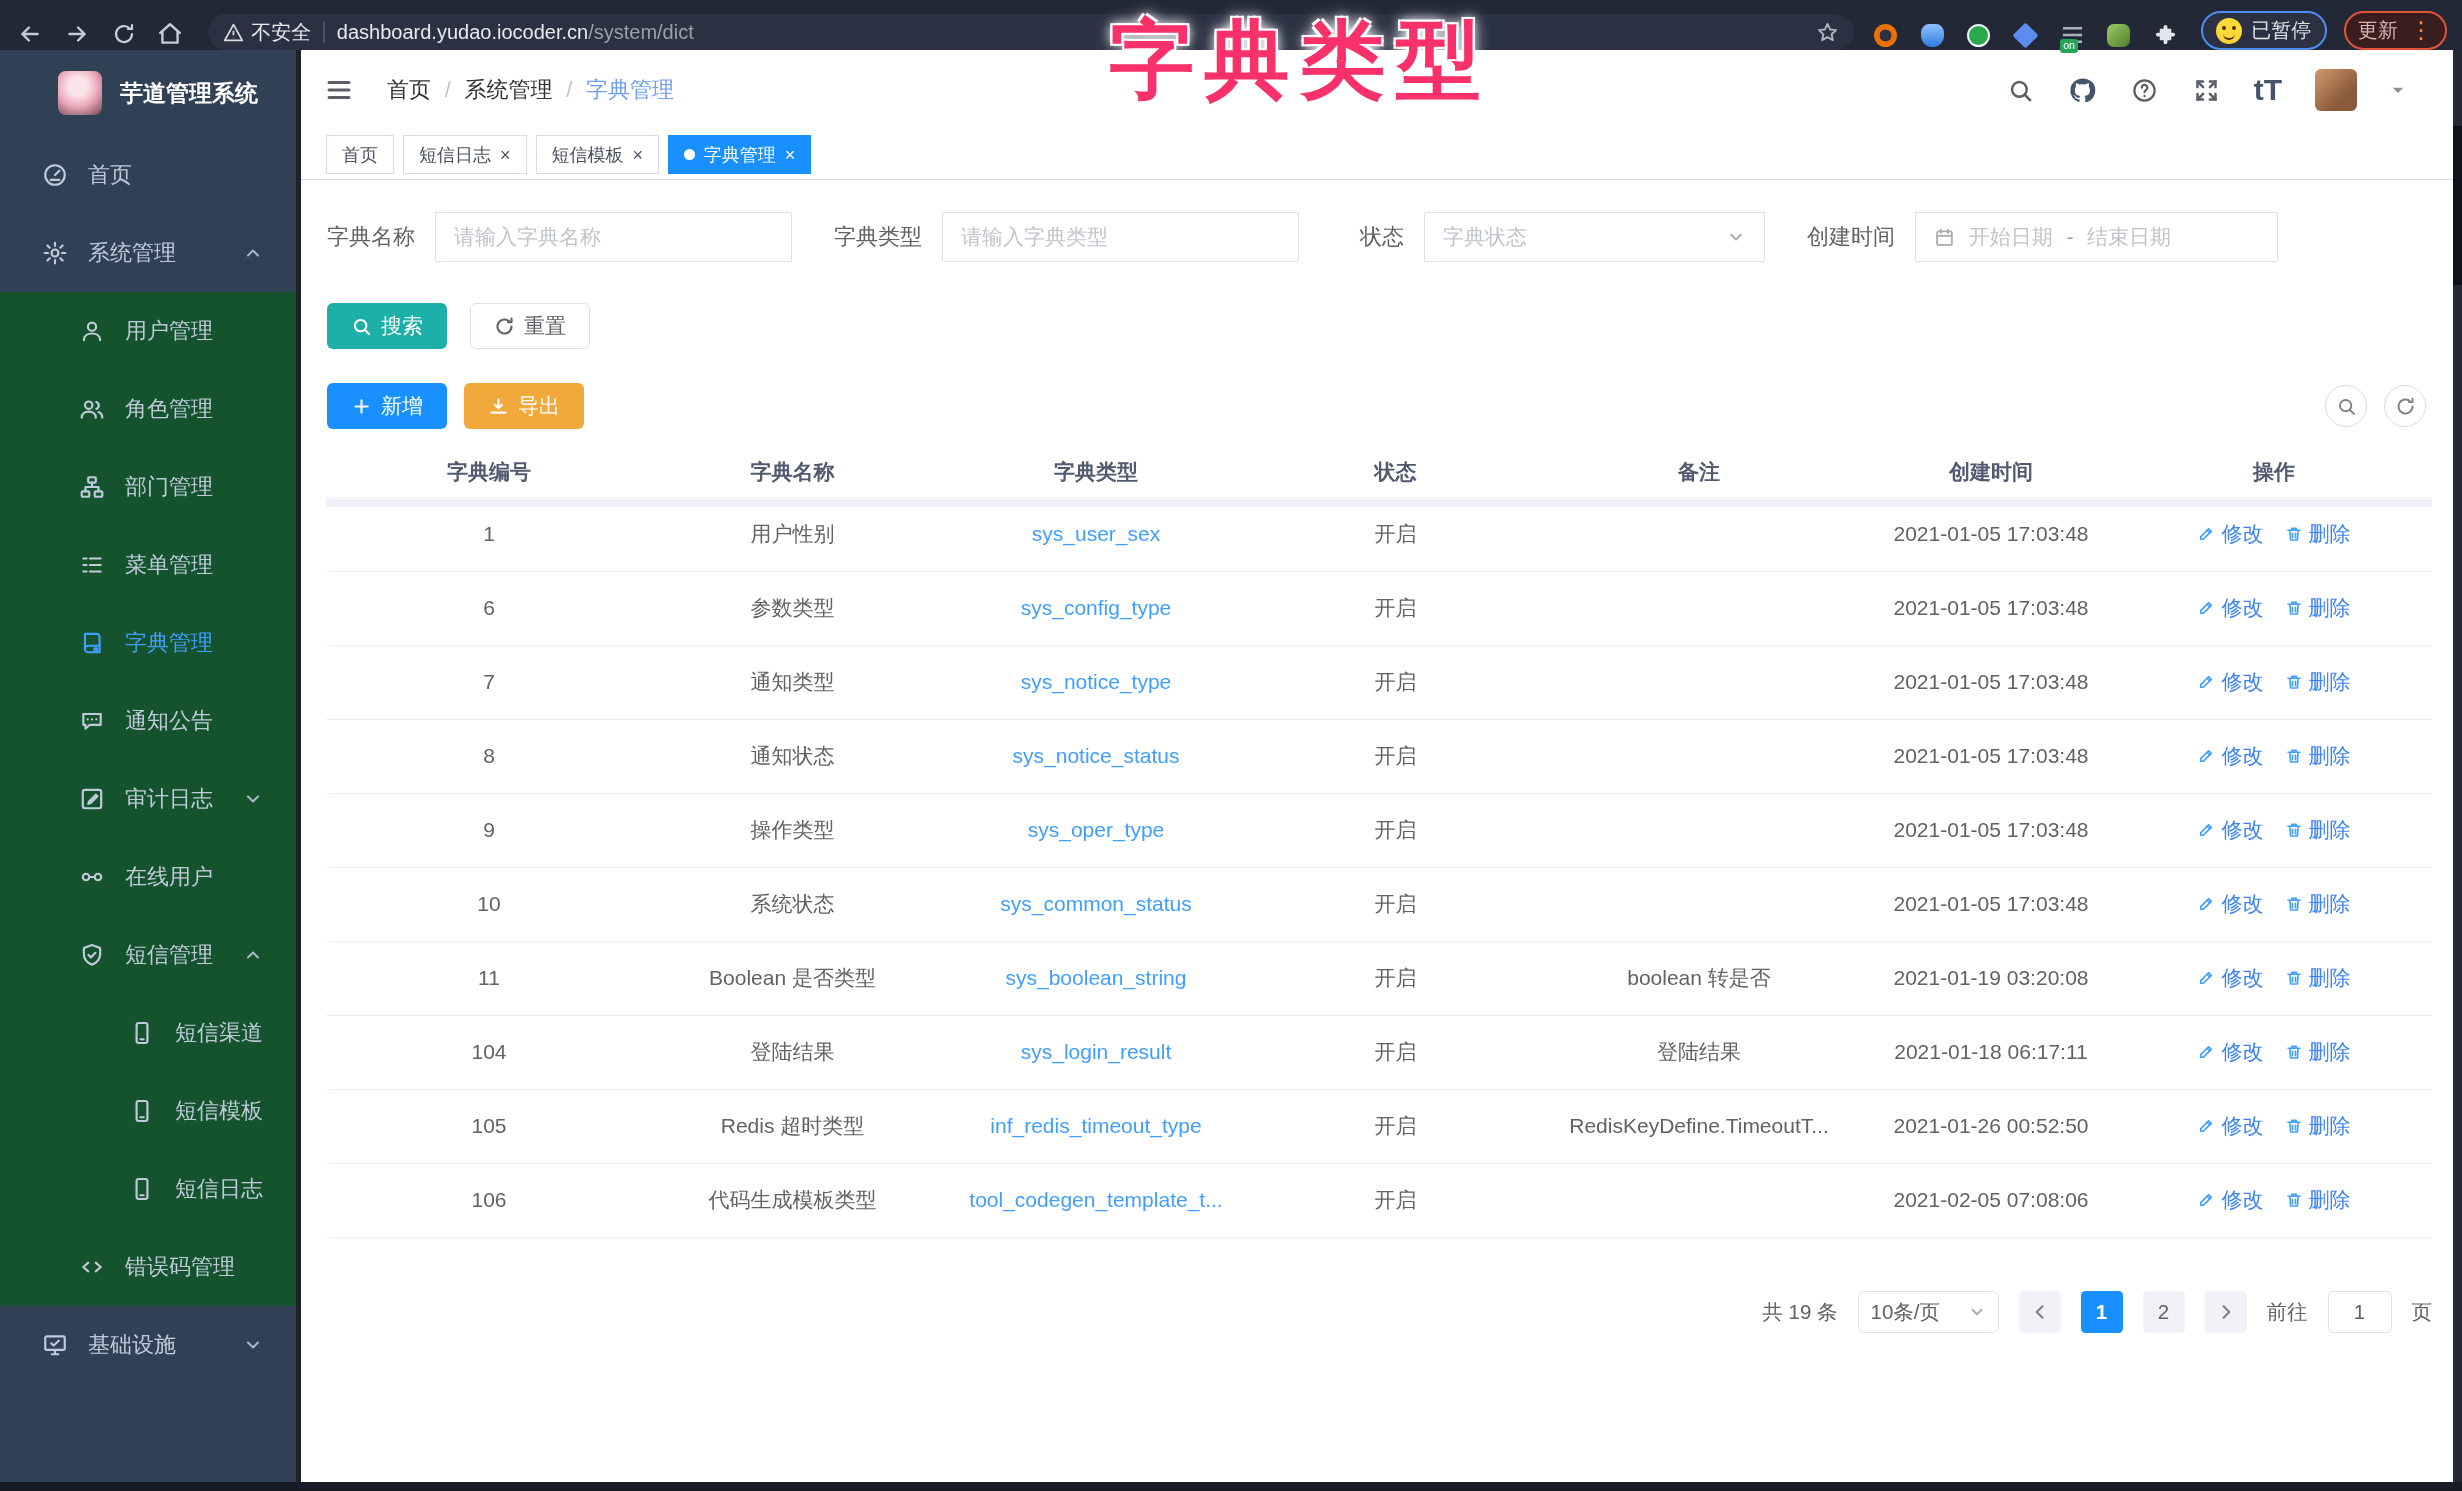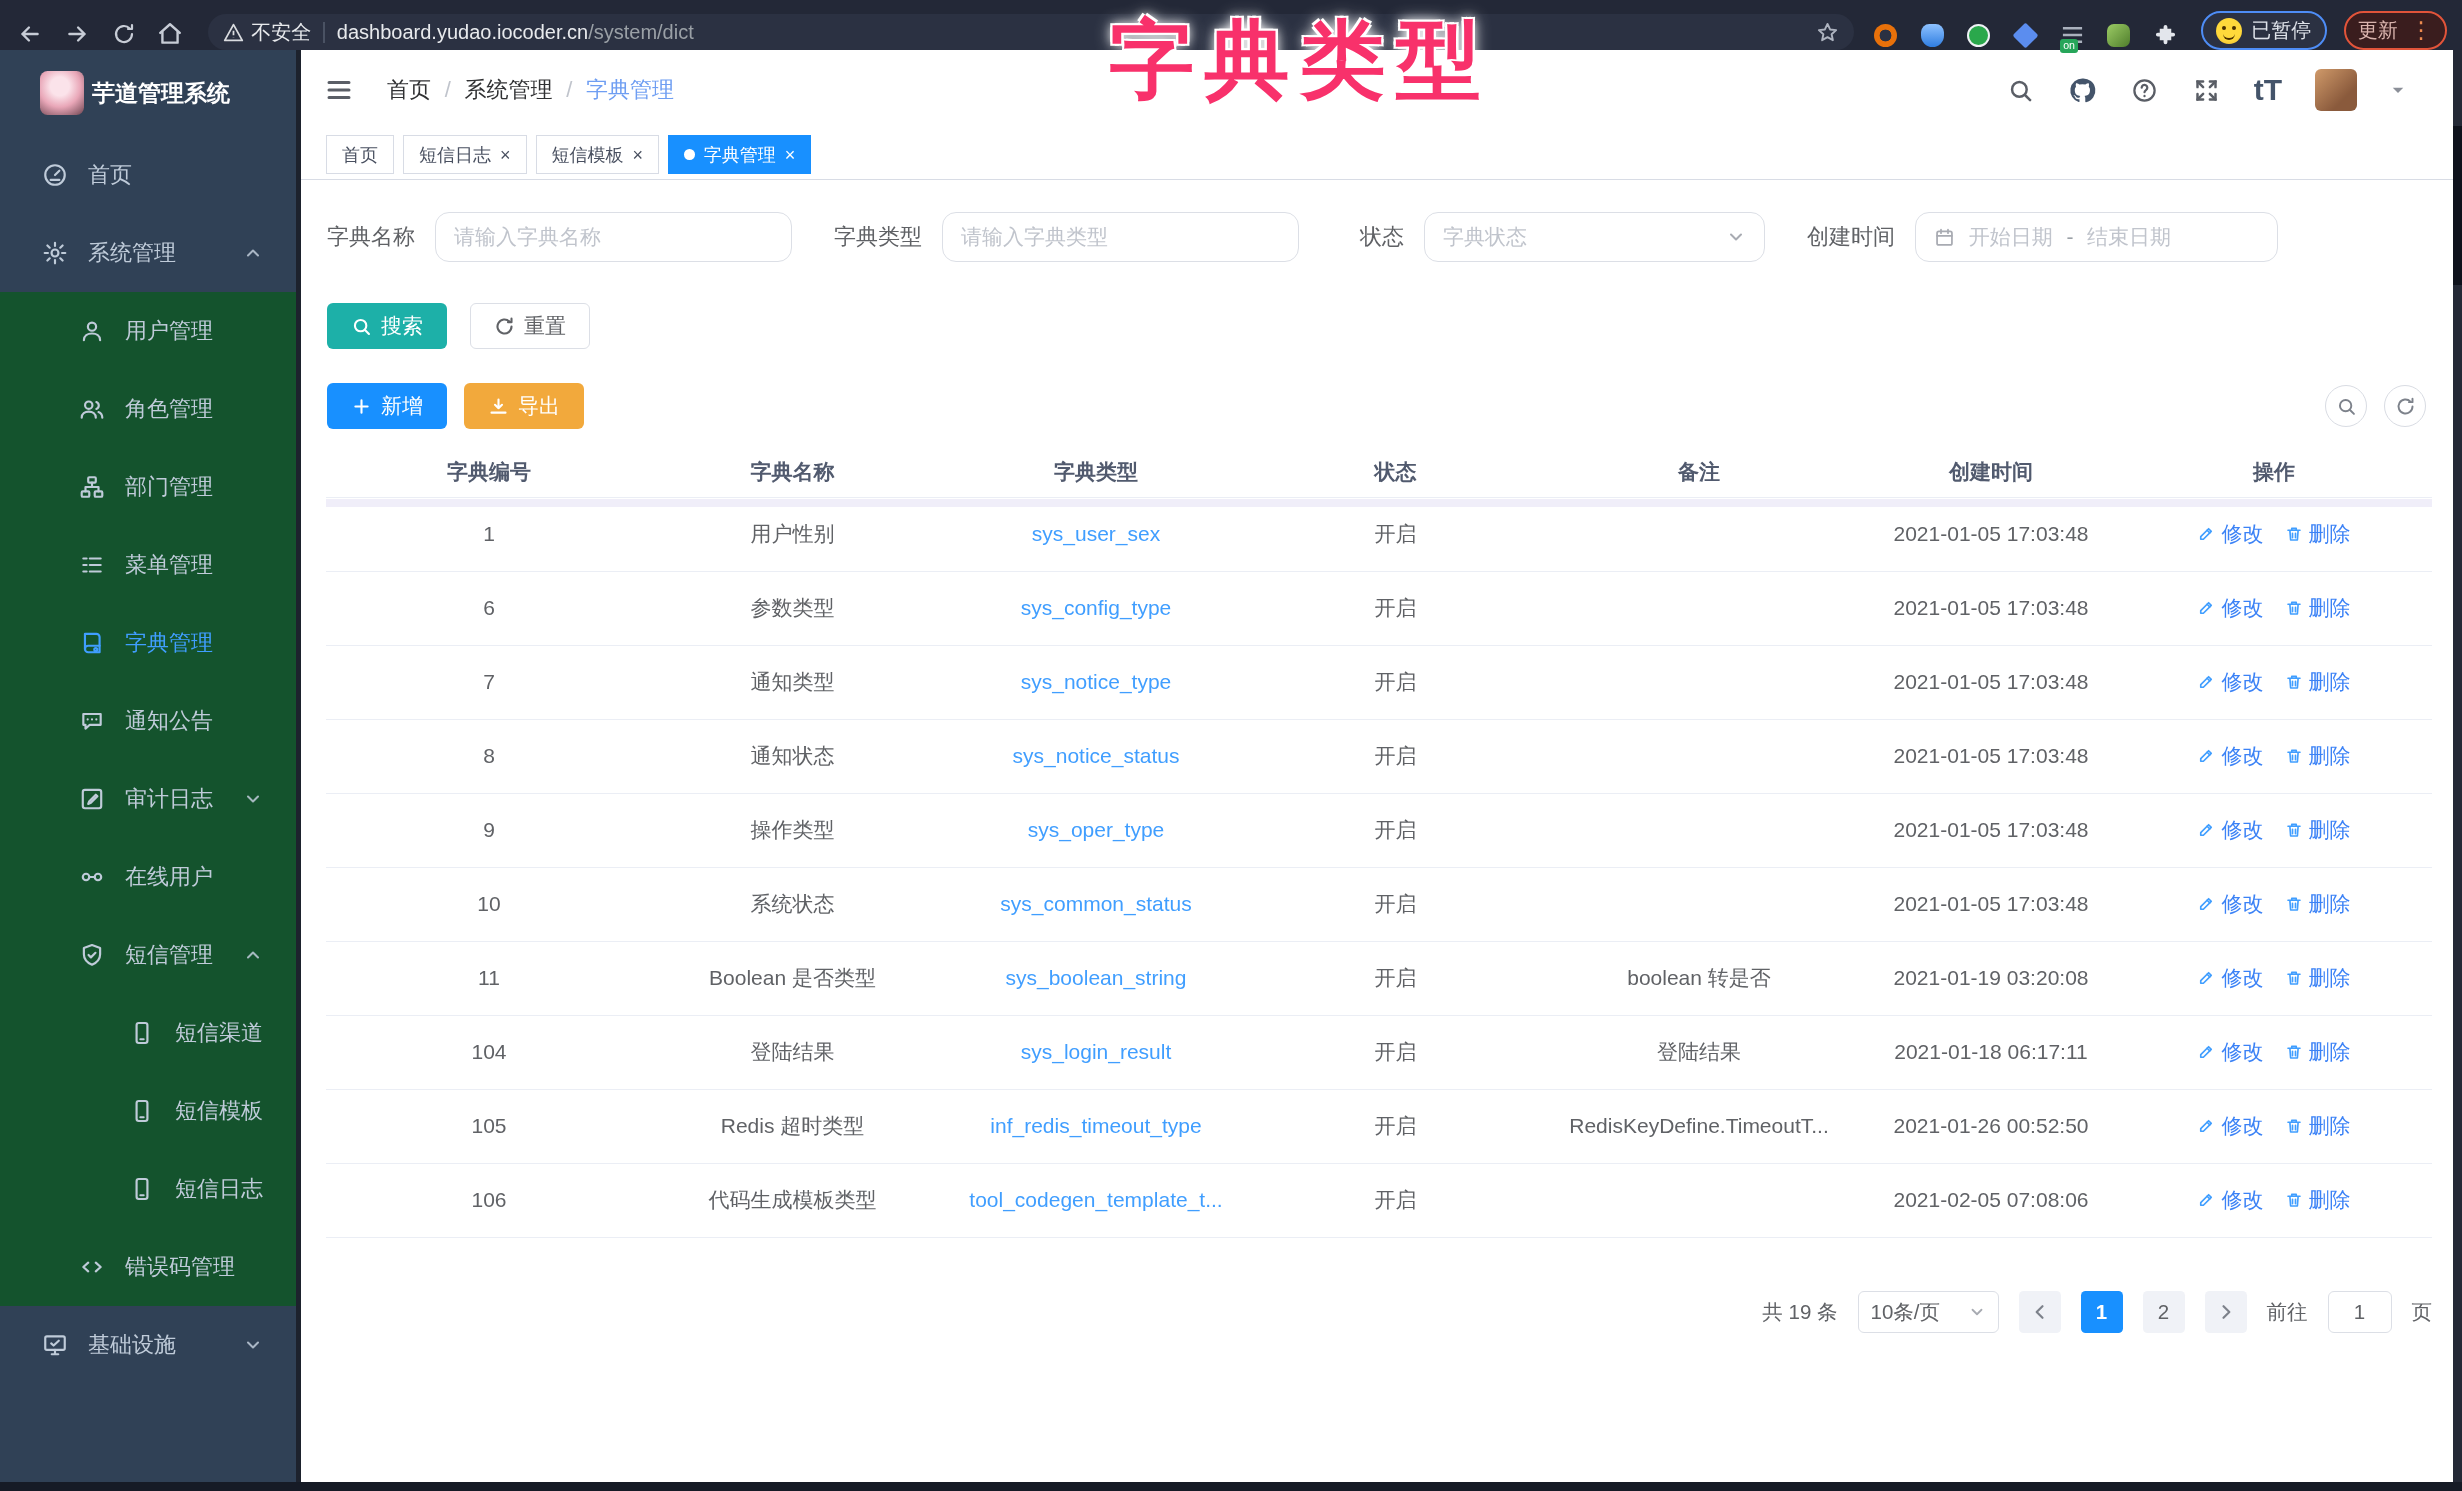--- a/index.html
+++ b/index.html
@@ -21,21 +21,21 @@
 .face{width:26px;height:26px;border-radius:50%;background:radial-gradient(circle at 50% 40%,#ffd93b 60%,#e8b62a);position:relative}
 .face:before{content:"";position:absolute;left:6px;top:8.3px;width:3.8px;height:3.8px;border-radius:50%;background:#4a3000;box-shadow:10px 0 0 #4a3000}
 .face:after{content:"";position:absolute;left:6.8px;top:14.4px;width:12px;height:6px;border-bottom:2.3px solid #4a3000;border-radius:0 0 9px 9px}
 .update-pill{margin-left:16.7px;height:39px;border:2.3px solid #e2543a;border-radius:20px;background:#3a1d1e;display:flex;align-items:center;gap:12px;padding:0 12px;color:#d9b3ad;font-size:20px}
 .vdots{color:#ef8b4f;font-size:23px;letter-spacing:0;line-height:1}
 
 .overlay-title{position:absolute;left:1109px;top:3px;z-index:99;font-size:85px;font-weight:bold;letter-spacing:10.6px;color:#f8316b;
  text-shadow:2.3px 2.3px 0 #fff,-2.3px -2.3px 0 #fff,2.3px -2.3px 0 #fff,-2.3px 2.3px 0 #fff,0 0 10.6px #fff,0 0 16.7px rgba(255,255,255,.9)}
 
 .sidebar{position:absolute;left:0;top:50px;width:296px;height:1432px;background:#304156;z-index:5}
-.logo-row{height:86px;display:flex;align-items:center;gap:8px;padding-left:40px}
+.logo-row{height:86px;display:flex;align-items:center;gap:18px;padding-left:58px}
 .logo-img{width:44px;height:44px;border-radius:7.6px;background:radial-gradient(circle at 45% 35%,#fbe3ea 25%,#e9a7b8 55%,#6d4450)}
 .logo-title{color:#fff;font-size:23px;font-weight:bold}
 .side-item{height:78px;display:flex;align-items:center;gap:20px;padding-left:42px;color:#bfcbd9;font-size:22px;cursor:pointer}
 .side-item .sic{width:26px;height:26px;flex:none;stroke:currentColor;fill:none;stroke-width:2;stroke-linecap:round;stroke-linejoin:round}
 .lvl2{padding-left:79px}
 .lvl3{padding-left:129px}
 .submenu{background:#14532d}
 .side-item.active{color:#409eff}
 .arrow{margin-left:auto;margin-right:33px;width:20px;height:20px;stroke:#bfcbd9;fill:none;stroke-width:2.4;stroke-linecap:round;stroke-linejoin:round;opacity:.85}
 
@@ -57,21 +57,21 @@
 
 .tabsbar{position:absolute;left:0;top:80px;width:100%;height:50px;background:#fff;border-bottom:1.5px solid #d8dce5;display:flex;align-items:center;padding-left:26px}
 .tab{height:39px;padding:0 15px;border:1.5px solid #d8dce5;background:#fff;color:#495060;font-size:18px;display:inline-flex;align-items:center;gap:9px;margin-right:9px;cursor:pointer}
 .tab .dot{width:10.6px;height:10.6px;border-radius:50%;background:#fff;display:none}
 .tab.active{background:#1890ff;border-color:#1890ff;color:#fff}
 .tab.active .dot{display:block}
 .tab .x{font-size:18px;line-height:1}
 
 .filters{position:absolute;left:27px;top:162px;width:2109px;height:50px;display:flex;align-items:center;font-size:22px;color:#606266}
 .flabel{margin-right:20px;white-space:nowrap}
-.finput{border:1.5px solid #dcdfe6;border-radius:14px;height:50px;background:#fff;display:flex;align-items:center;padding:0 18px;color:#c0c4cc;font-size:21px}
+.finput{border:1.5px solid #dcdfe6;border-radius:2px;height:50px;background:#fff;display:flex;align-items:center;padding:0 18px;color:#c0c4cc;font-size:21px}
 .w470{width:357px}
 .sel{width:341px;justify-content:space-between}
 .dates{width:363px;gap:13.7px;color:#c0c4cc}
 .dates .to{color:#9aa0a6}
 .gap56{width:42px}
 .gap80{width:61px}
 .cal{color:#a8abb2}
 .chev{stroke:#a8abb2;fill:none;stroke-width:2.4;stroke-linecap:round;stroke-linejoin:round}
 
 .btn{height:46px;border-radius:6px;font-size:21px;display:inline-flex;align-items:center;justify-content:center;gap:9px;padding:0 23px;cursor:pointer;border:1.5px solid transparent;white-space:nowrap}

